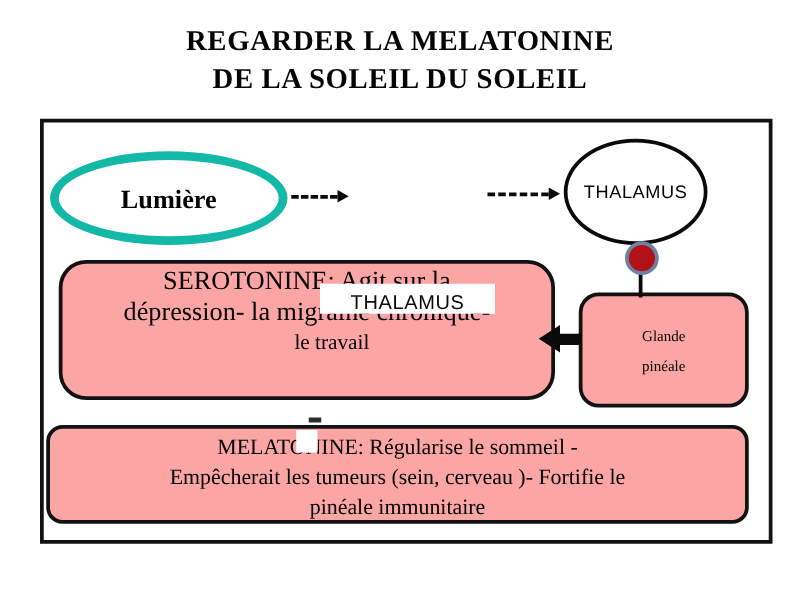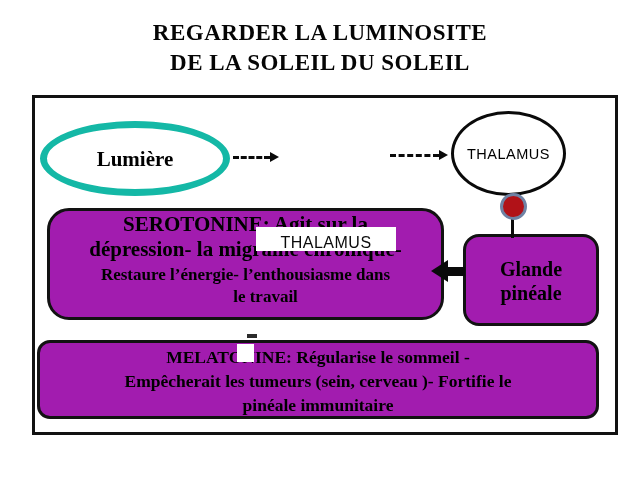--- a/index.html
+++ b/index.html
@@ -62,26 +62,26 @@
 
   
   .connector-line{position:absolute;left:511px;top:208px;width:3px;height:30px;background:#0a0a0a;z-index:3;}
   .red-node{
     position:absolute;left:500px;top:193px;width:27px;height:27px;border-radius:50%;
     background:#b11218;border:3px solid #6f82a4;box-sizing:border-box;z-index:4;
   }
 
   
   .rbox{
-    position:absolute;background:#a21caf;border:3px solid #121212;box-sizing:border-box;
-    text-align:center;font-weight:bold;
+    position:absolute;background:#fca5a5;border:3px solid #121212;box-sizing:border-box;
+    text-align:center;font-weight:normal;
   }
   .pineal-box{
     left:463px;top:234px;width:136px;height:92px;border-radius:16px;
-    font-size:20px;line-height:24px;padding-top:20px;
+    font-size:12px;line-height:24px;padding-top:20px;
   }
   .serotonine-box{left:47px;top:208px;width:397px;height:112px;border-radius:22px;}
   .serotonine-box .l1{font-size:21px;line-height:24px;margin-top:1px;}
   .serotonine-box .l2{font-size:21px;line-height:27px;}
   .serotonine-box .l3{font-size:17px;line-height:23px;}
   .serotonine-box .l4{font-size:17px;line-height:22px;margin-left:40px;}
   .melatonine-box{
     left:37px;top:340px;width:562px;height:79px;border-radius:13px;
     font-size:17.5px;line-height:24px;padding-top:2px;
   }
@@ -107,21 +107,21 @@
     border-right:17px solid #0a0a0a;
   }
   .thick-arrow .shaft{width:17px;height:9px;background:#0a0a0a;}
 </style>
 </head>
 <body>
 
 <div id="canvas">
 
   <div class="slide-title">
-    <div>REGARDER LA LUMINOSITE</div>
+    <div>REGARDER LA MELATONINE</div>
     <div>DE LA SOLEIL DU SOLEIL</div>
   </div>
 
   <div class="outer-box"></div>
 
   <div class="ellipse ellipse-sunlight">
     <div>Lumière</div>
   </div>
 
   <div class="dash-arrow arrow-sun-eyes">
@@ -143,21 +143,20 @@
   <div class="red-node"></div>
 
   <div class="rbox pineal-box">
     <div>Glande</div>
     <div>pinéale</div>
   </div>
 
   <div class="rbox serotonine-box">
     <div class="l1">SEROTONINE: Agit sur la</div>
     <div class="l2">dépression- la migraine chronique-</div>
-    <div class="l3">Restaure l’énergie- l’enthousiasme dans</div>
     <div class="l4">le travail</div>
   </div>
 
   <div class="thalamus-overlay">THALAMUS</div>
 
   <div class="thick-arrow">
     <div class="head"></div>
     <div class="shaft"></div>
   </div>
 

